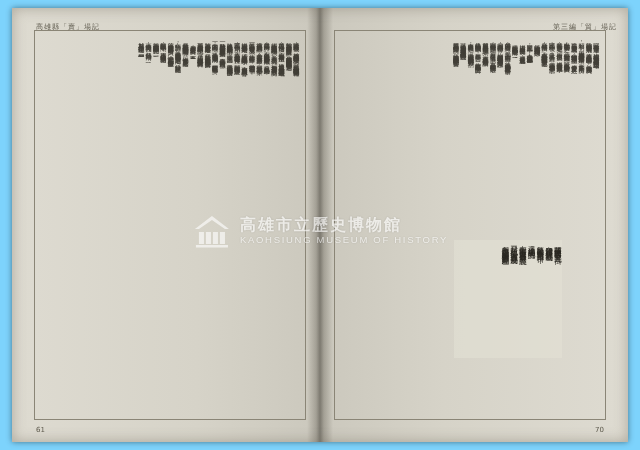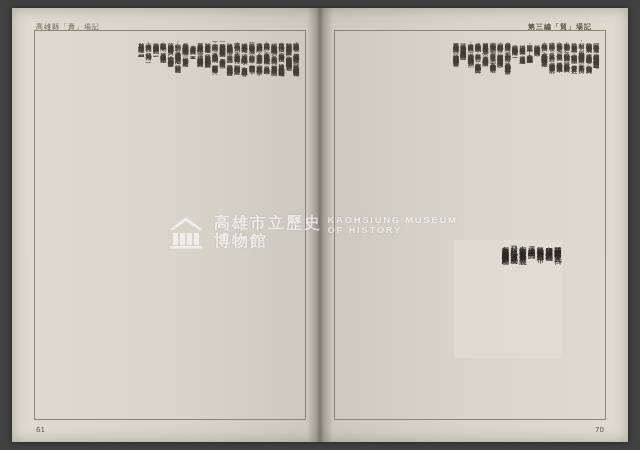--- a/index.html
+++ b/index.html
@@ -11,21 +11,21 @@
     width: 640px;
     height: 450px;
     overflow: hidden;
     font-family: "DejaVu Sans", sans-serif;
   }
 
   #page {
     position: relative;
     width: 640px;
     height: 450px;
-    background: #404040;
+    background: #7dd3fc;
   }
 
   
   .spread {
     position: absolute;
     left: 12px;
     top: 8px;
     width: 616px;
     height: 434px;
     background: #d9d6cc;
@@ -71,21 +71,21 @@
 
   .header-line {
     position: absolute;
     top: 14px;
     font-size: 7px;
     color: #5d594c;
     letter-spacing: 1px;
     white-space: nowrap;
   }
   .header-left  { left: 24px; }
-  .header-right { right: 36px; font-weight: bold; }
+  .header-right { right: 11px; }
 
   .folio {
     position: absolute;
     bottom: 8px;
     font-size: 7px;
     color: #5d594c;
   }
   .folio-left  { left: 24px; text-align: center; }
   .folio-right { right: 24px; }
 
@@ -143,37 +143,36 @@
     left: 50%;
     top: 206px;
     transform: translateX(-50%);
     display: flex;
     align-items: center;
     gap: 8px;
     opacity: 0.62;
     pointer-events: none;
   }
   .wm-logo svg { display: block; }
-  .wm-text { display: flex; line-height: 1.1; }
+  .wm-text { display: flex; flex-direction: column; line-height: 1.1; }
   .wm-cn {
     font-family: "DejaVu Sans", sans-serif;
     font-size: 16px;
     font-weight: bold;
     color: #ffffff;
     letter-spacing: 2px;
     text-shadow: 0 0 2px rgba(0,0,0,0.25);
   }
   .wm-en {
     font-family: "Liberation Sans", sans-serif;
     font-size: 9.5px;
     color: #ffffff;
     letter-spacing: 1.7px;
     text-shadow: 0 0 2px rgba(0,0,0,0.25);
     margin-top: 1px;
-    font-weight: bold;
   }
 
   
   .edge-shadow {
     position: absolute;
     inset: 0;
     pointer-events: none;
     box-shadow: inset 0 0 14px rgba(110,104,88,0.45);
   }
 </style>

